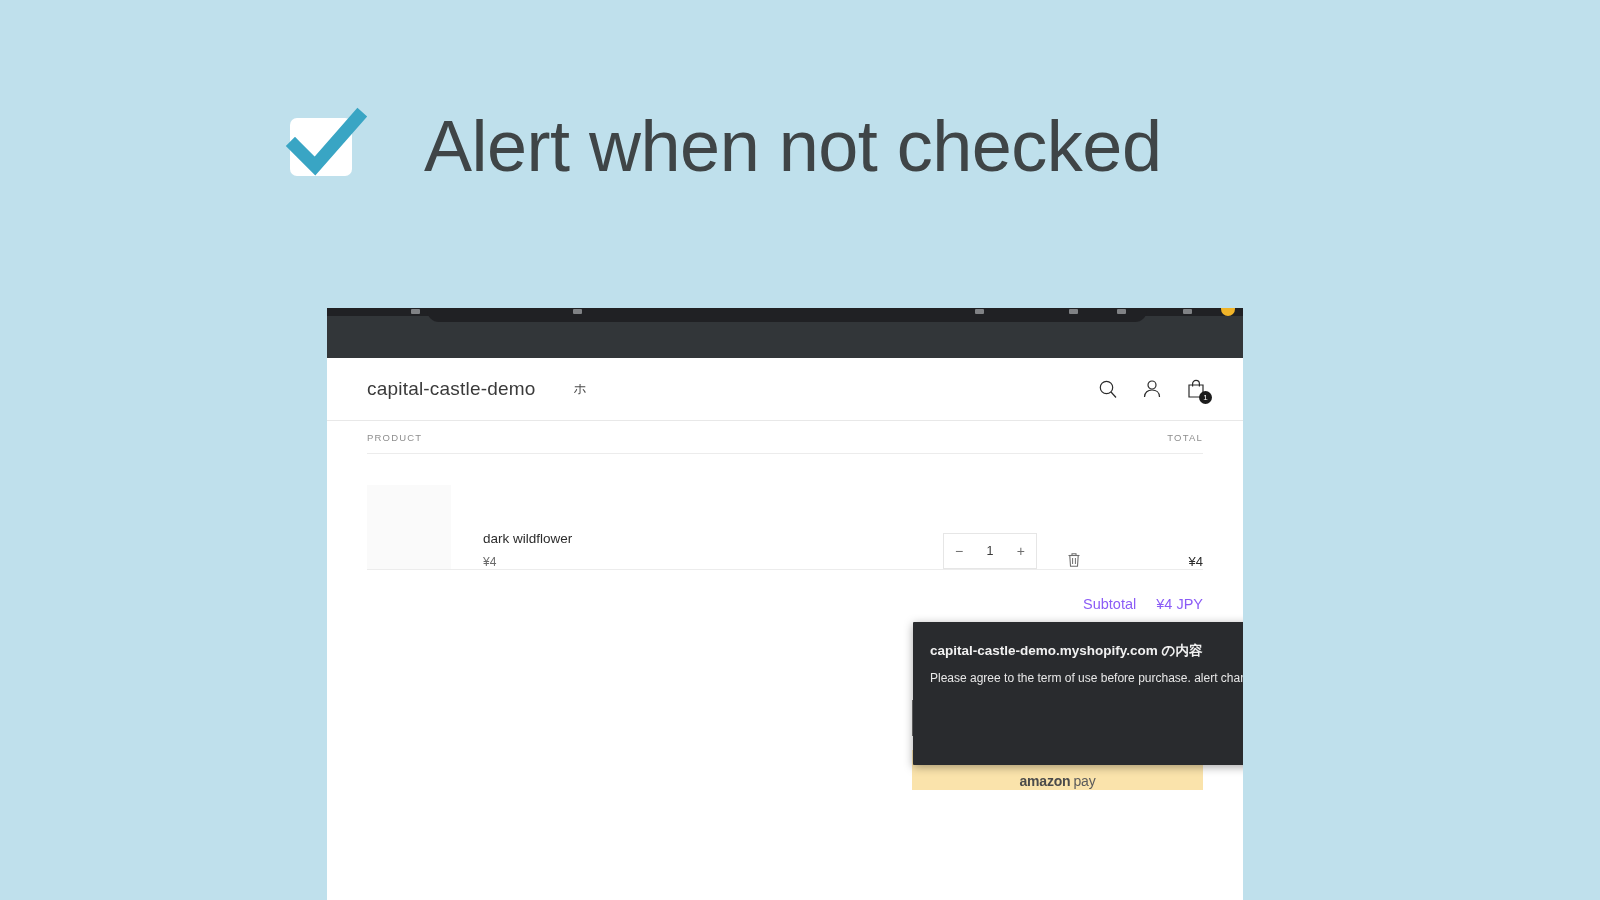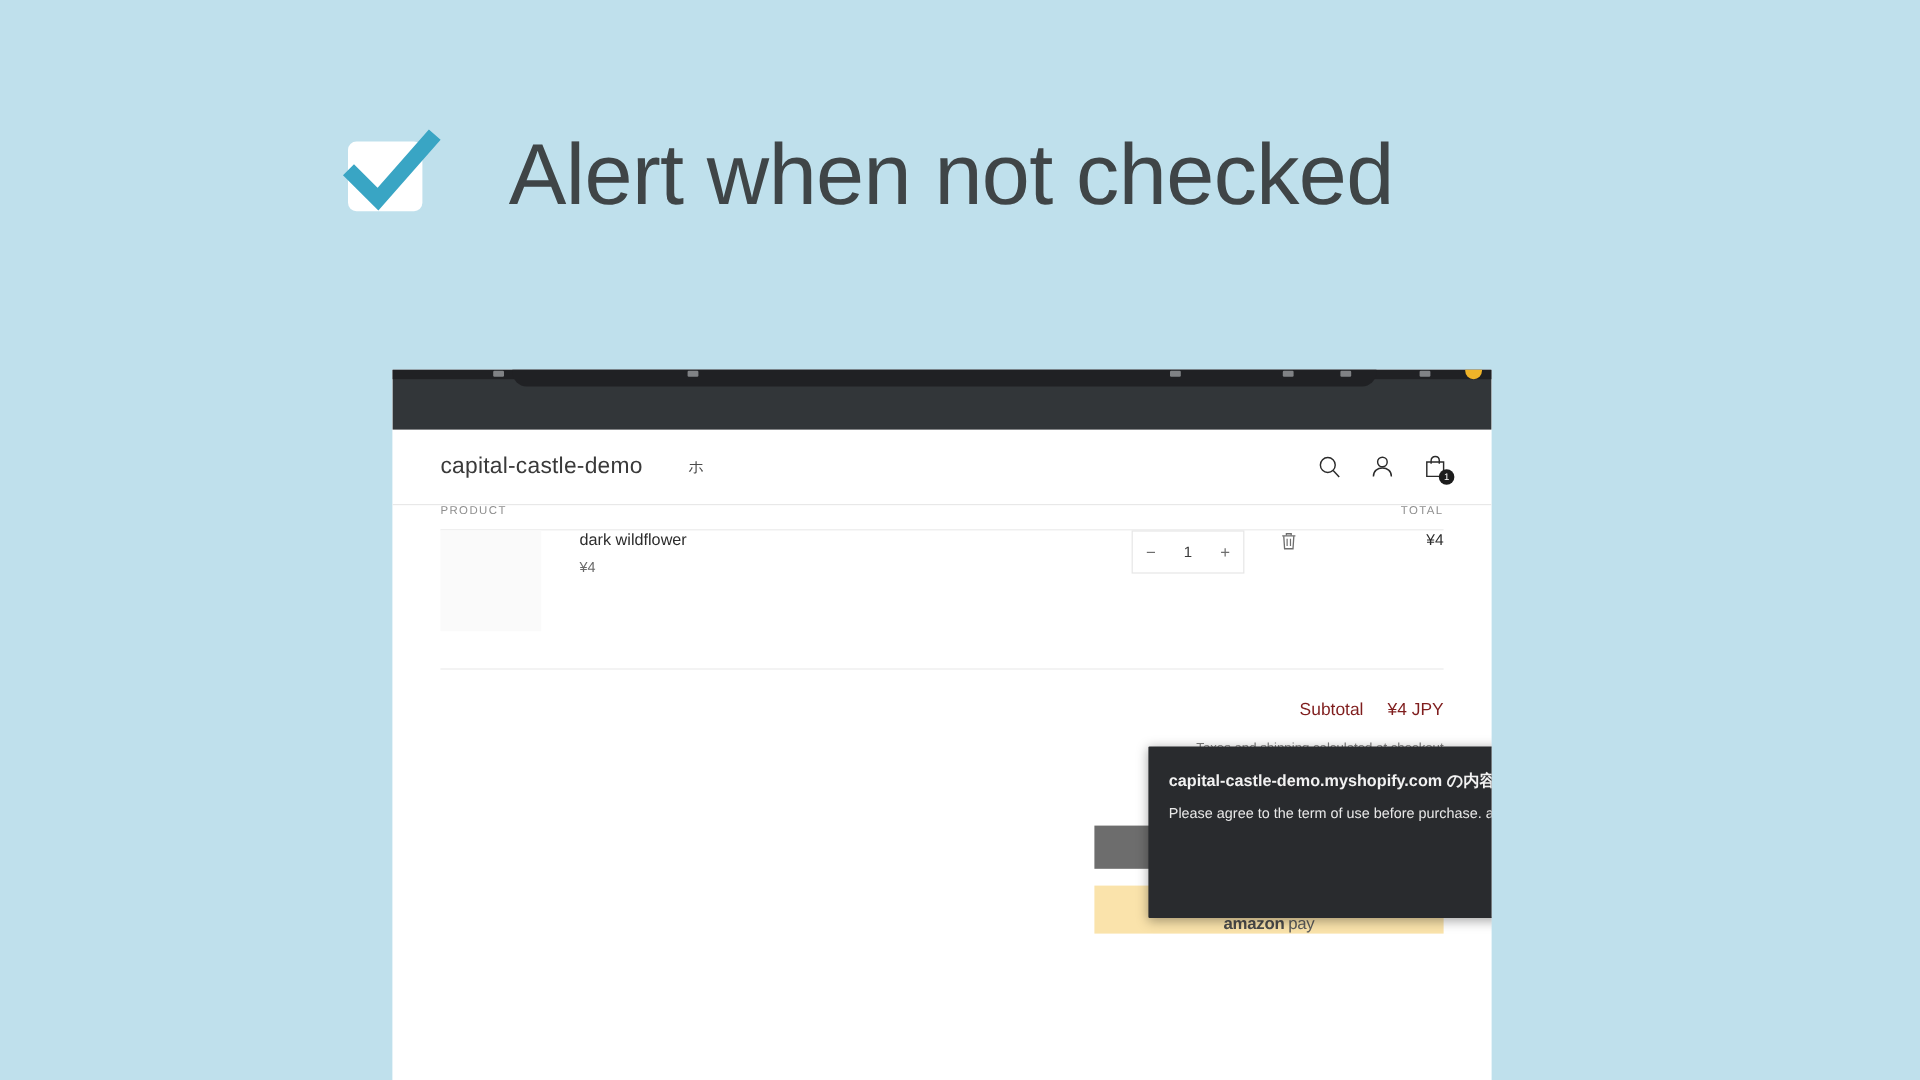--- a/index.html
+++ b/index.html
@@ -164,33 +164,33 @@
   
   .cart-area {
     position: absolute;
     left: 0;
     top: 112px;
     right: 0;
     bottom: 0;
   }
   .cart-head {
     margin: 0 40px;
-    padding: 0 0 10px;
+    padding: 12px 0 10px;
     display: flex;
     justify-content: space-between;
     border-bottom: 1px solid #ececec;
     font-size: 9.5px;
     letter-spacing: 1.2px;
     color: #8e8e8e;
   }
   .cart-row {
     margin: 0 40px;
     height: 115px;
     display: flex;
-    align-items: flex-start;
+    align-items: flex-end;
     border-bottom: 1px solid #ececec;
     position: relative;
   }
   .item-thumb {
     width: 84px;
     height: 84px;
     flex: none;
     background: #fafafa;
   }
   .item-info {
@@ -244,21 +244,21 @@
   }
 
   
   .totals {
     margin: 0 40px;
     padding-top: 26px;
     text-align: right;
   }
   .subtotal-line {
     font-size: 14.5px;
-    color: #7f1d1d;
+    color: #8b5cf6;
   }
   .subtotal-line .lbl { margin-right: 16px; }
   .tax-note {
     margin-top: 18px;
     font-size: 11px;
     color: #7b7b7b;
   }
   .agree-row {
     margin-top: 26px;
     display: flex;
@@ -322,21 +322,20 @@
   
   .dialog {
     position: absolute;
     left: 586px;
     top: 314px;
     width: 409px;
     height: 143px;
     background: #292b2e;
     box-shadow: 0 2px 10px rgba(0,0,0,.35);
     border-radius: 1px;
-    margin-left: 44px;
   }
   .dlg-title {
     position: absolute;
     left: 17px;
     top: 20px;
     font-size: 13.5px;
     color: #f1f1f1;
     font-weight: 600;
     white-space: nowrap;
   }

